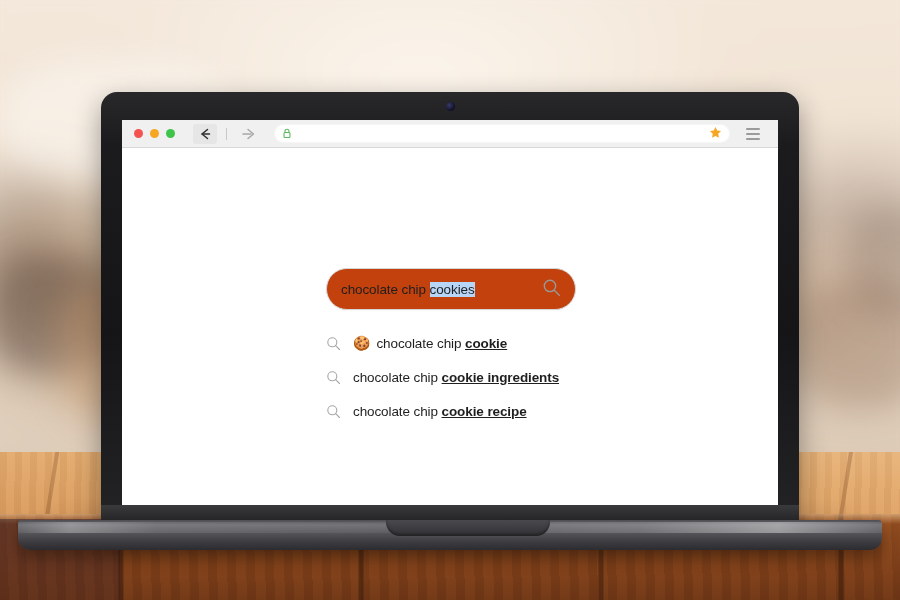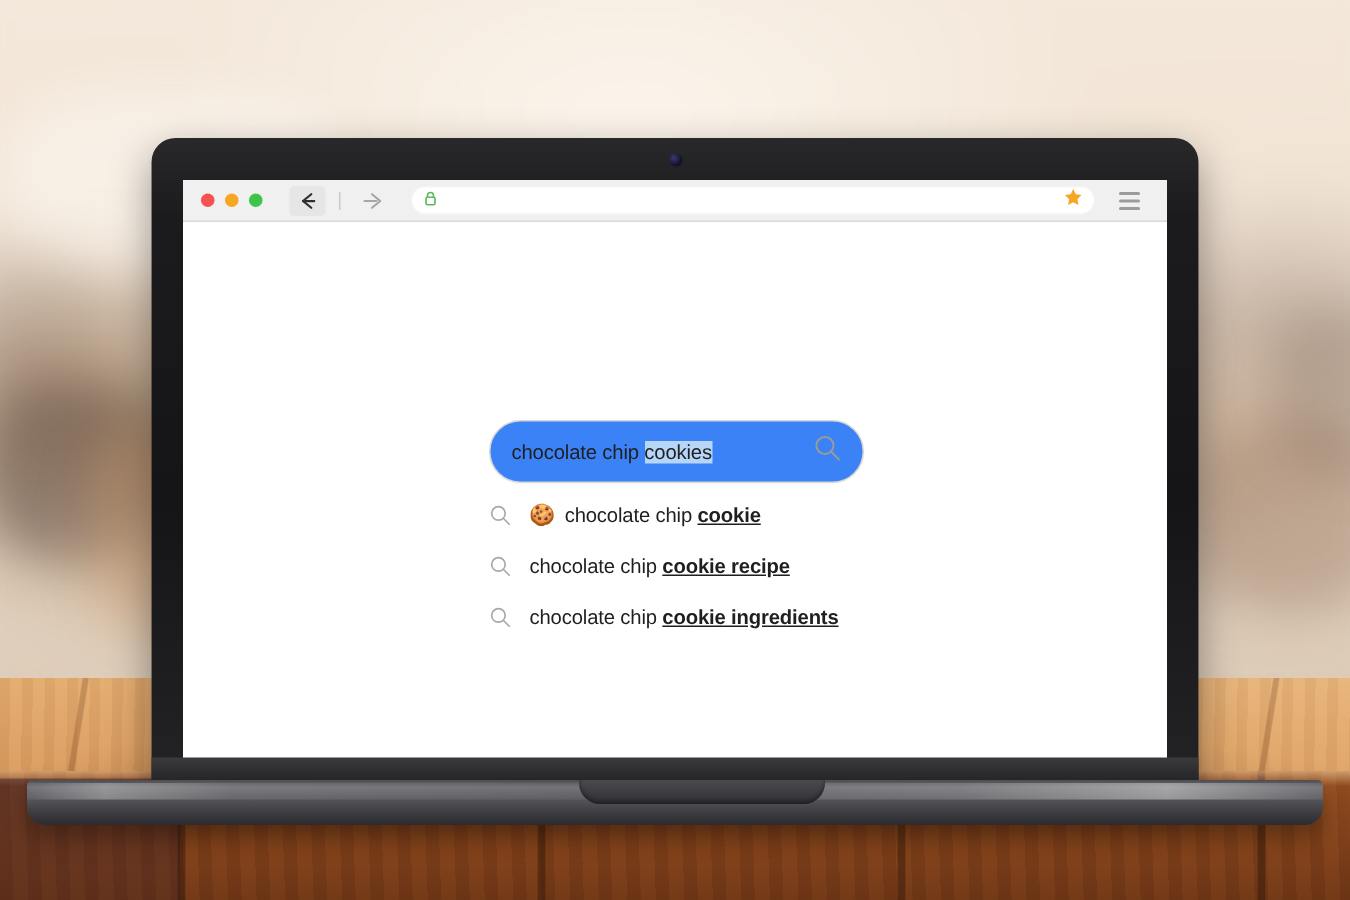--- a/index.html
+++ b/index.html
@@ -220,26 +220,25 @@
   .search-wrap {
     position: absolute;
     left: 204px; top: 120px;
     width: 250px;
   }
   .search-box {
     width: 250px; height: 42px;
     box-sizing: border-box;
     border: 1px solid #d6d6d6;
     border-radius: 21px;
-    background: #3b82f6;
+    background: #c2410c;
     display: flex;
     align-items: center;
     padding: 0 14px;
     box-shadow: 0 1px 2px rgba(0,0,0,0.03);
-    margin-top: 12px;
   }
   .search-text {
     font-size: 13.5px;
     color: #1f1f1f;
     white-space: nowrap;
     flex: 1;
     letter-spacing: -0.1px;
   }
   .sel {
     background: #b6d5f7;
@@ -370,31 +369,31 @@
             <span class="sugg-text"><span>chocolate chip </span><b>cookie</b></span>
           </div>
 
           <div class="sugg">
             <span class="sugg-icon">
               <svg width="15" height="15" viewBox="0 0 20 20">
                 <circle cx="8.4" cy="8.4" r="6" fill="none" stroke="#a8a8a8" stroke-width="1.5"></circle>
                 <line x1="12.9" y1="12.9" x2="18" y2="18" stroke="#a8a8a8" stroke-width="1.5" stroke-linecap="round"></line>
               </svg>
             </span>
-            <span class="sugg-text"><span>chocolate chip </span><b>cookie recipe</b></span>
+            <span class="sugg-text"><span>chocolate chip </span><b>cookie ingredients</b></span>
           </div>
 
           <div class="sugg">
             <span class="sugg-icon">
               <svg width="15" height="15" viewBox="0 0 20 20">
                 <circle cx="8.4" cy="8.4" r="6" fill="none" stroke="#a8a8a8" stroke-width="1.5"></circle>
                 <line x1="12.9" y1="12.9" x2="18" y2="18" stroke="#a8a8a8" stroke-width="1.5" stroke-linecap="round"></line>
               </svg>
             </span>
-            <span class="sugg-text"><span>chocolate chip </span><b>cookie ingredients</b></span>
+            <span class="sugg-text"><span>chocolate chip </span><b>cookie recipe</b></span>
           </div>
 
         </div>
       </div>
     </div>
   </div>
 
   <div class="laptop-hinge"></div>
   <div class="laptop-base">
     <div class="base-sheen"></div>

